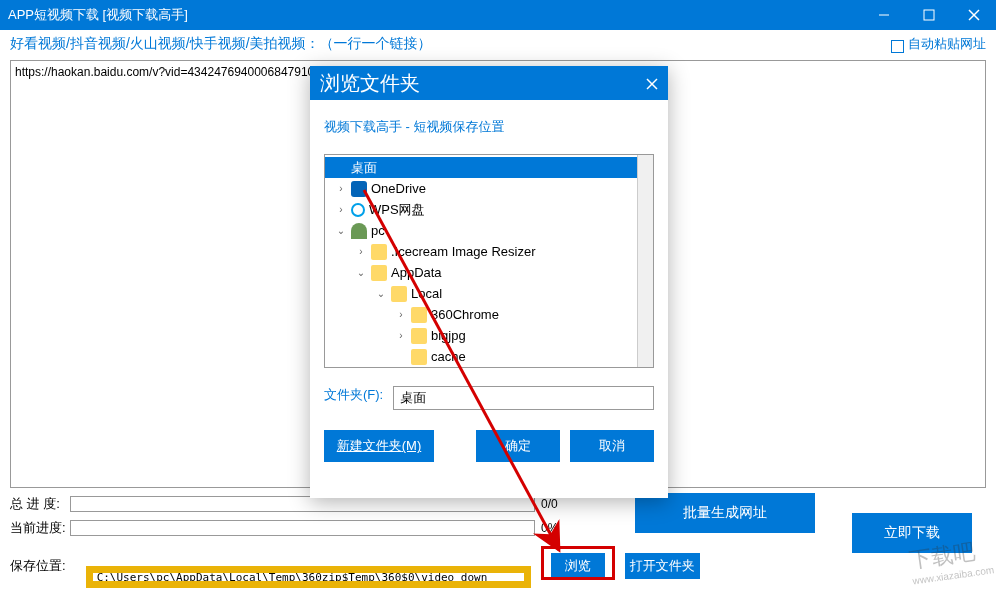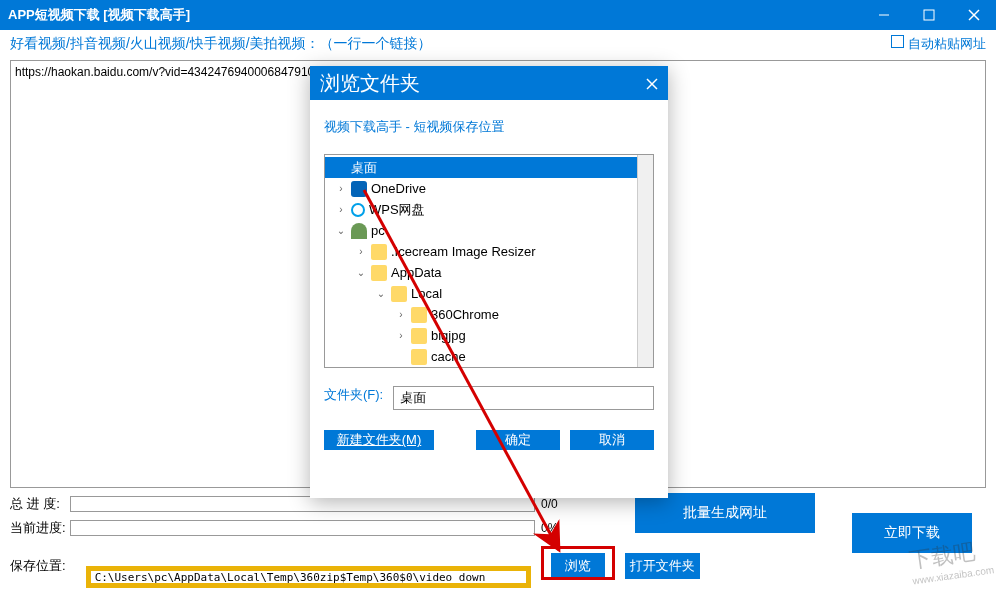--- a/index.html
+++ b/index.html
@@ -1,39 +1,39 @@
 <!DOCTYPE html>
 <html><head>
 <meta charset="utf-8">
 <style>
 * { box-sizing: border-box; margin: 0; padding: 0; font-family: "Microsoft YaHei", sans-serif; }
 body { width: 996px; height: 596px; background: #fff; position: relative; overflow: hidden; }
 
-.titlebar { height: 30px; background: #0078d7; color: #fff; display: flex; align-items: center; padding-left: 8px; font-size: 13px; font-weight: bold; }
+.titlebar { height: 30px; background: #0078d7; color: #fff; display: flex; align-items: center; padding-left: 8px; font-size: 13px; font-weight: normal; }
 .titlebar-controls { margin-left: auto; display: flex; height: 100%; }
 .titlebar-btn { width: 45px; display: flex; align-items: center; justify-content: center; cursor: pointer; }
 .titlebar-btn svg { width: 12px; height: 12px; }
 
 .toolbar { height: 28px; display: flex; align-items: center; padding: 0 10px; background: #fff; }
 .toolbar-label { color: #0078d7; font-size: 14px; }
-.toolbar-right { margin-left: auto; display: flex; align-items: flex-start; color: #0078d7; font-size: 13px; gap: 4px; }
+.toolbar-right { margin-left: auto; display: flex; align-items: flex-end; color: #0078d7; font-size: 13px; gap: 4px; }
 .checkbox { width: 13px; height: 13px; border: 1px solid #0078d7; display: inline-block; }
 
 .url-area { margin: 2px 10px; border: 1px solid #999; height: 428px; padding: 4px; font-family: monospace; font-size: 12px; }
 
 .bottom-panel { position: absolute; bottom: 8px; left: 10px; right: 24px; }
 .progress-row { display: flex; align-items: center; margin-bottom: 6px; font-size: 13px; }
 .progress-label { width: 60px; }
 .progress-bar { flex: 0 0 465px; height: 16px; border: 1px solid #999; background: #fff; }
 .progress-val { width: 40px; padding-left: 6px; font-size: 12px; }
 .batch-btn { background: #0078d7; color: #fff; border: none; padding: 10px 30px; font-size: 14px; cursor: pointer; position: absolute; left: 625px; top: -2px; width: 180px; height: 40px; }
 .download-btn { background: #0078d7; color: #fff; border: none; padding: 10px 24px; font-size: 14px; cursor: pointer; position: absolute; right: 0; top: 18px; width: 120px; height: 40px; }
 
 .save-row { display: flex; align-items: center; font-size: 13px; gap: 20px; }
-.save-input { flex: 0 0 445px; height: 22px; border: 5px solid #eab308; padding: 0 4px; font-family: monospace; font-size: 11px; margin-top: 23px; }
+.save-input { flex: 0 0 445px; height: 22px; border: 7px solid #eab308; padding: 0 4px; font-family: monospace; font-size: 11px; margin-top: 23px; }
 .browse-btn { background: #0078d7; color: #fff; border: none; padding: 4px 14px; font-size: 13px; cursor: pointer; }
 .open-btn { background: #0078d7; color: #fff; border: none; padding: 4px 5px; font-size: 13px; cursor: pointer; }
 
 .browse-highlight { position: absolute; border: 3px solid #d40000; width: 74px; height: 34px; pointer-events: none; }
 
 .dialog { position: absolute; left: 310px; top: 66px; width: 358px; height: 432px; background: #fff; box-shadow: 0 4px 20px rgba(0,0,0,.3); z-index: 10; }
 .dialog-title { height: 34px; background: #0078d7; color: #fff; display: flex; align-items: center; padding: 0 10px; font-size: 20px; }
 .dialog-close { margin-left: auto; cursor: pointer; }
 .dialog-body { padding: 18px 14px 14px 14px; }
 .dialog-desc { color: #0078d7; font-size: 13px; margin-bottom: 18px; }
@@ -48,21 +48,21 @@
 .i-onedrive { background: #0364b8; border-radius: 3px; }
 .i-wps { border: 2px solid #00a0e9; border-radius: 50%; width: 14px; height: 14px; }
 .i-user { background: #6a9955; border-radius: 50% 50% 0 0; }
 .i-folder { background: #ffd968; border-radius: 2px; }
 
 .folder-row { display: flex; align-items: flex-start; margin-top: 18px; gap: 10px; font-size: 13px; }
 .folder-label { color: #0078d7; }
 .folder-input { flex: 1; height: 24px; border: 1px solid #999; padding: 0 6px; font-size: 13px; }
 
 .dialog-btns { display: flex; gap: 10px; margin-top: 20px; }
-.dlg-btn { background: #0078d7; color: #fff; border: none; height: 20px; font-size: 13px; cursor: pointer; }
+.dlg-btn { background: #0078d7; color: #fff; border: none; height: 32px; font-size: 13px; cursor: pointer; }
 .btn-new { width: 110px; }
 .btn-new span { text-decoration: underline; }
 .btn-ok, .btn-cancel { width: 84px; }
 .spacer { flex: 1; }
 
 .arrow { position: absolute; z-index: 20; pointer-events: none; }
 
 .watermark { position: absolute; right: 4px; bottom: 15px; opacity: .3; font-size: 22px; color: #333; z-index: 1; pointer-events: none; transform: rotate(-8deg); }
 .watermark small { font-size: 10px; display: block; }
 </style>

